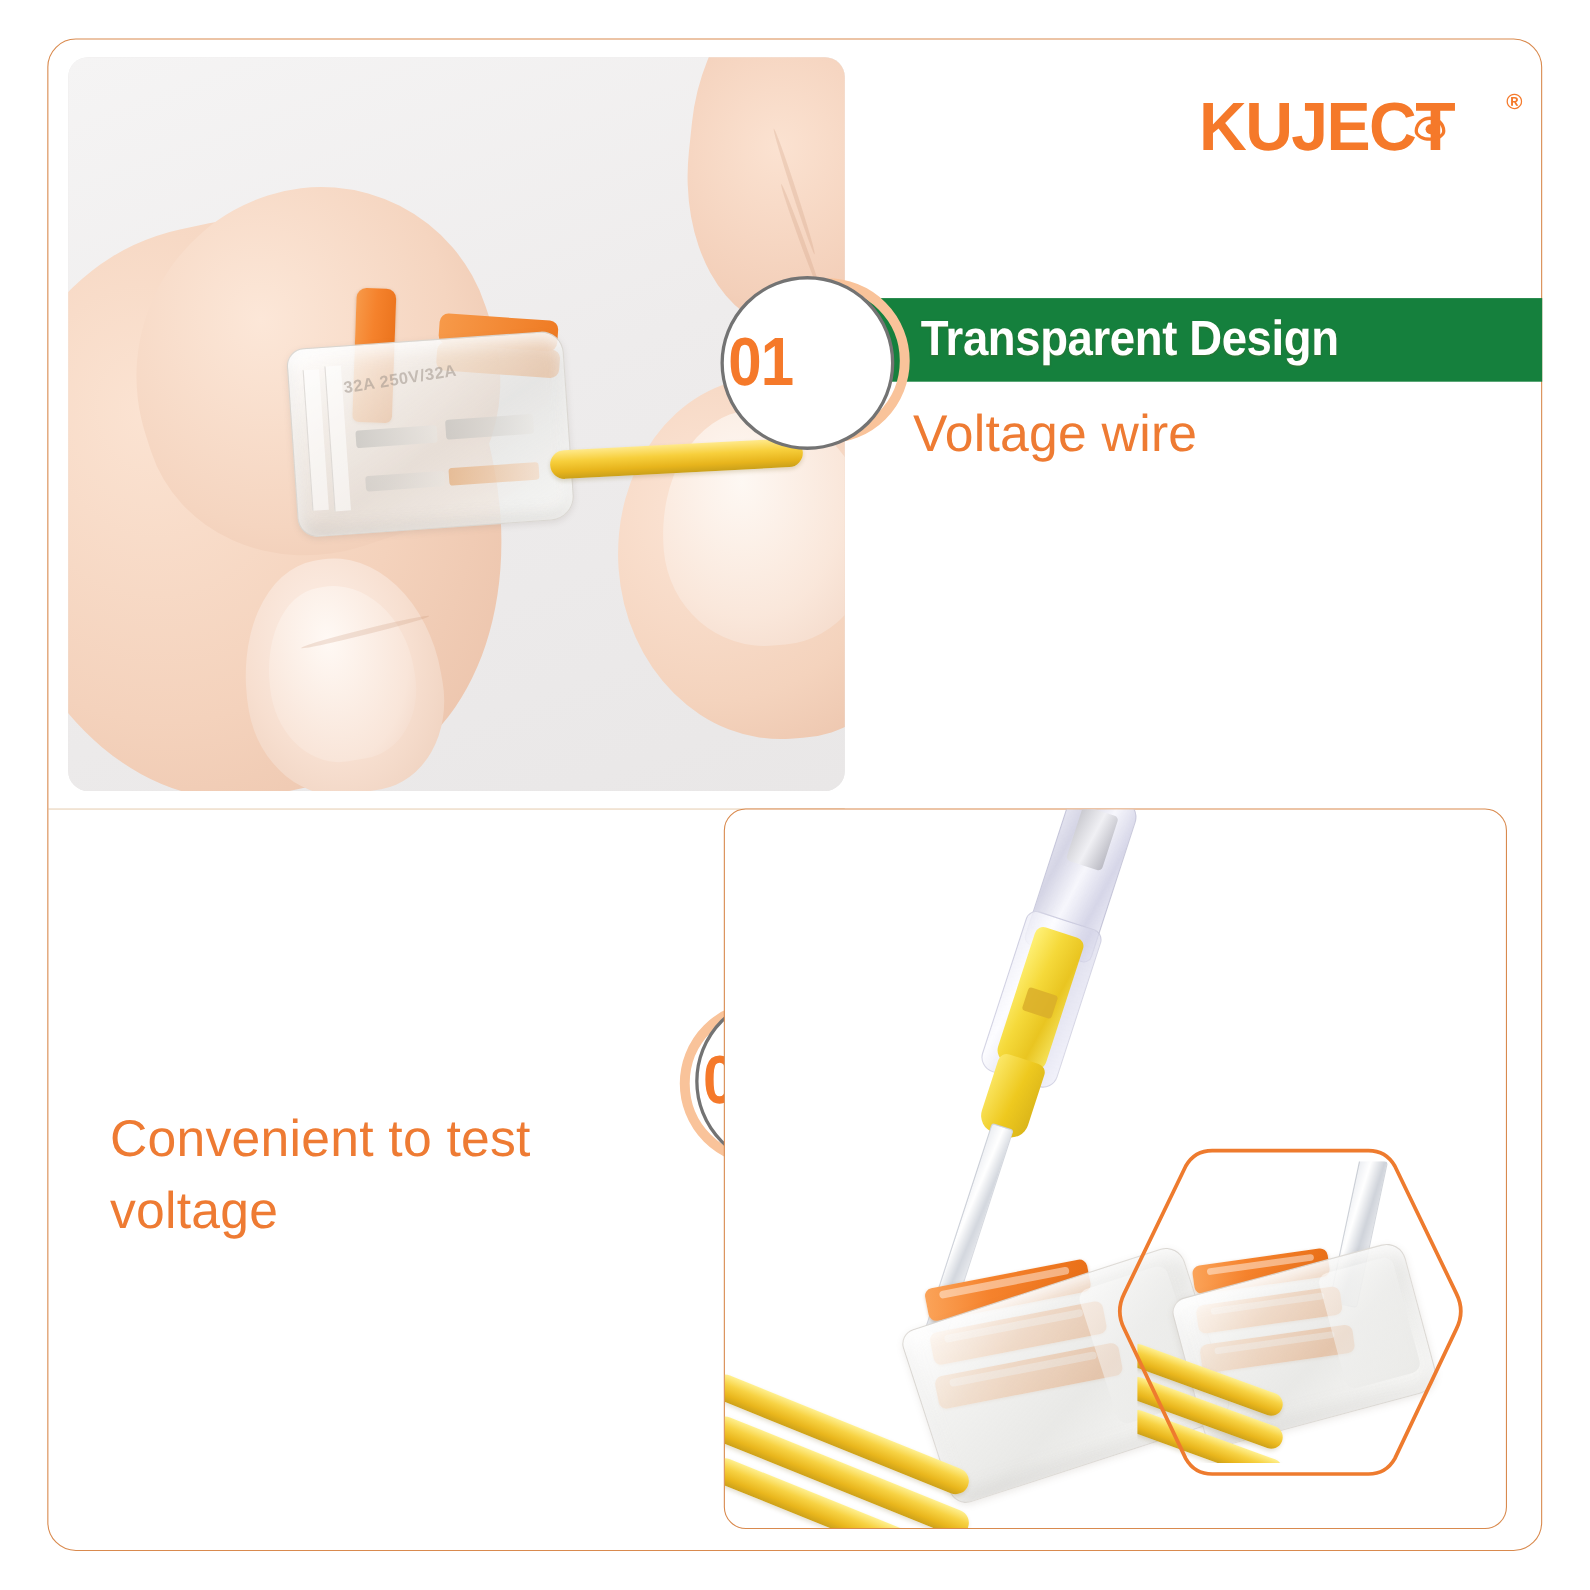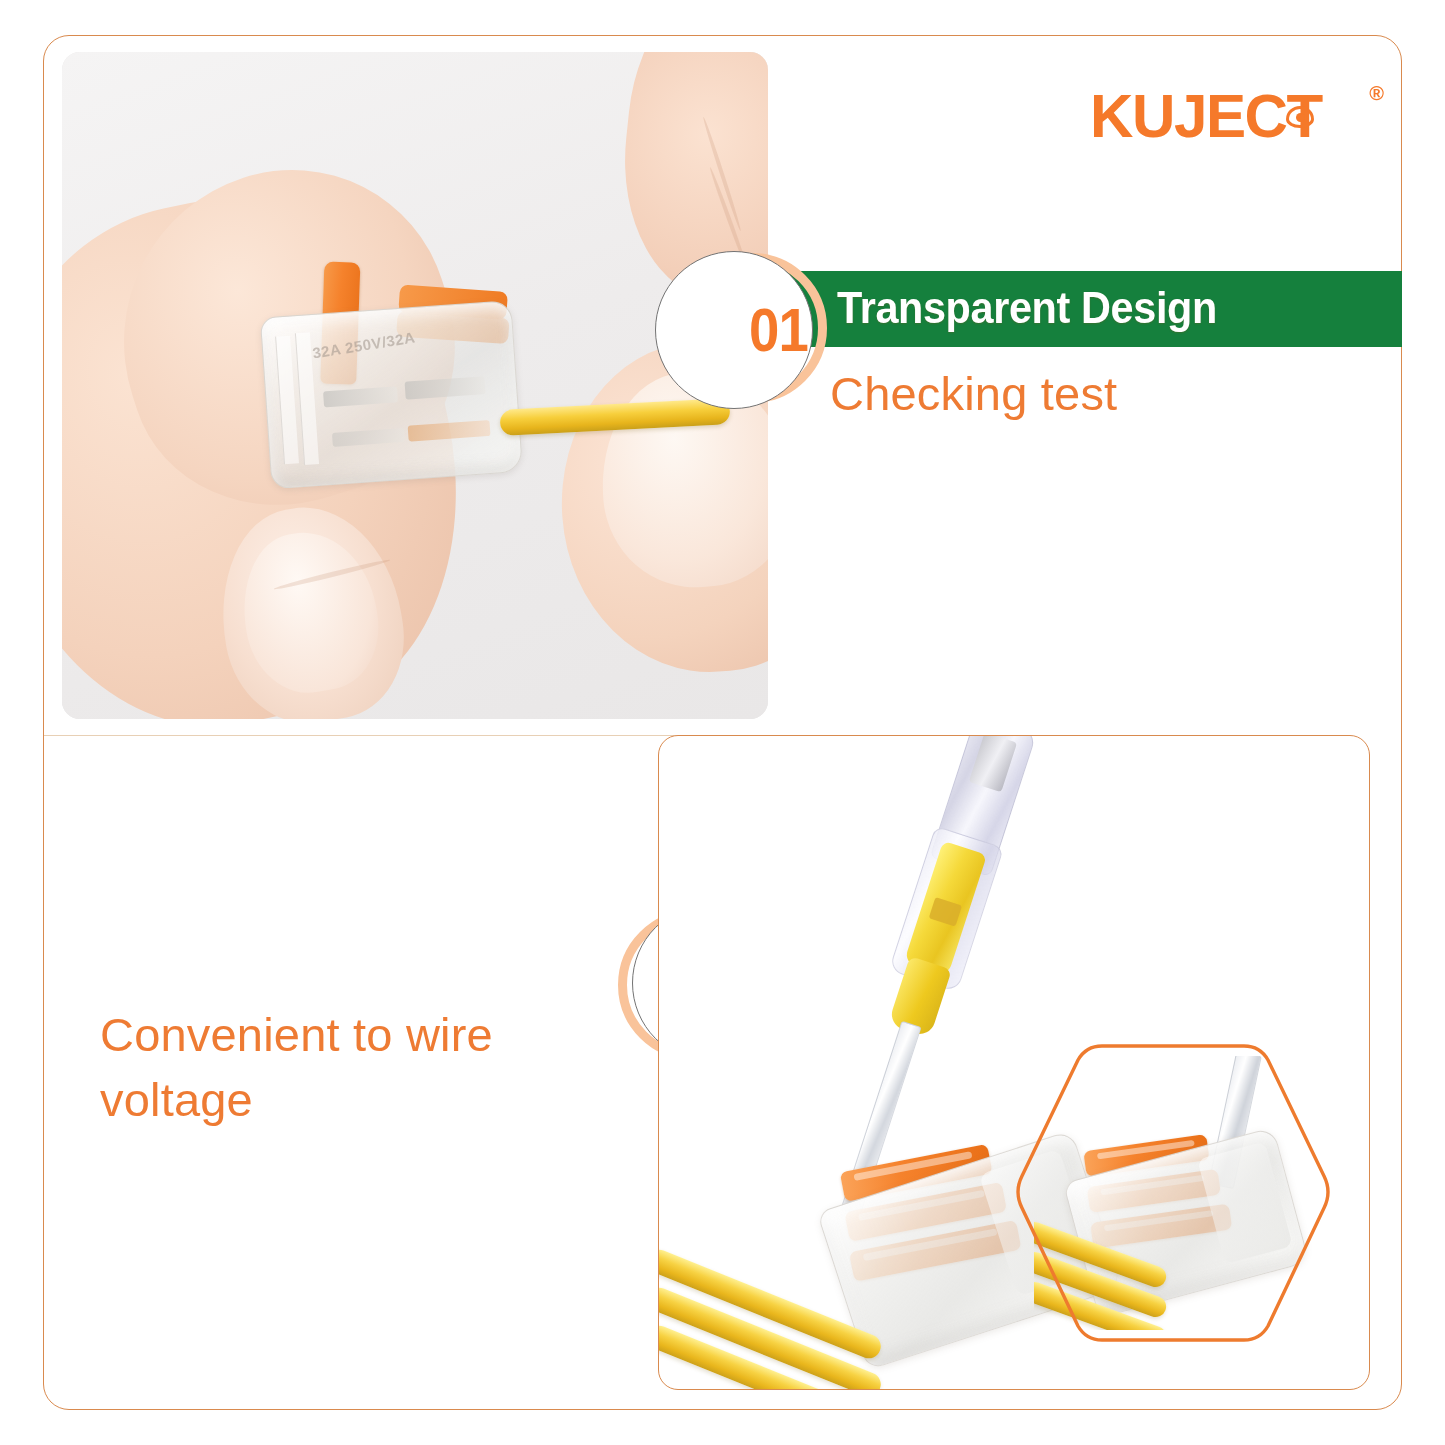--- a/index.html
+++ b/index.html
@@ -156,23 +156,23 @@
     letter-spacing:.2px;
   }
 
   
   #badge1{position:absolute;left:655px;top:243px;width:176px;height:176px;}
   .badge-ghost{
     position:absolute;border:9px solid #f9c39a;border-radius:50%;
     box-sizing:border-box;
   }
   .badge-core{
-    position:absolute;background:#ffffff;border:1px solid #737373;
+    position:absolute;background:#ffffff;border:3px solid #737373;
     border-radius:50%;box-sizing:border-box;
-    display:flex;align-items:center;justify-content:flex-end;
+    display:flex;align-items:center;justify-content:flex-start;
   }
   .badge-num{
     color:#f5792a;font-size:62px;font-weight:700;
     font-family:"Liberation Sans",sans-serif;
     letter-spacing:-1px;line-height:1;
     transform:scaleX(.88);
   }
 
   
   #bar2{
@@ -388,32 +388,32 @@
 
     <div id="wire1"></div>
   </div>
 
   <div id="divider"></div>
 
   <div id="bar1">
     <span class="bar-title">Transparent Design</span>
   </div>
   <div id="body1">
-    <div>Checking test</div>
+    <div>Voltage wire</div>
   </div>
 
   <div id="badge1">
     <div class="badge-ghost" style="left:22px;top:10px;width:150px;height:150px;"></div>
     <div class="badge-core" style="left:0px;top:8px;width:158px;height:158px;">
       <span class="badge-num">01</span>
     </div>
   </div>
 
   <div id="body2">
-    <div>Convenient to wire</div>
+    <div>Convenient to test</div>
     <div>voltage</div>
   </div>
 
   <div id="badge2">
     <div class="badge-ghost" style="left:4px;top:46px;width:150px;height:150px;"></div>
     <div class="badge-core" style="left:18px;top:40px;width:158px;height:158px;">
       <span class="badge-num">02</span>
     </div>
   </div>
 

